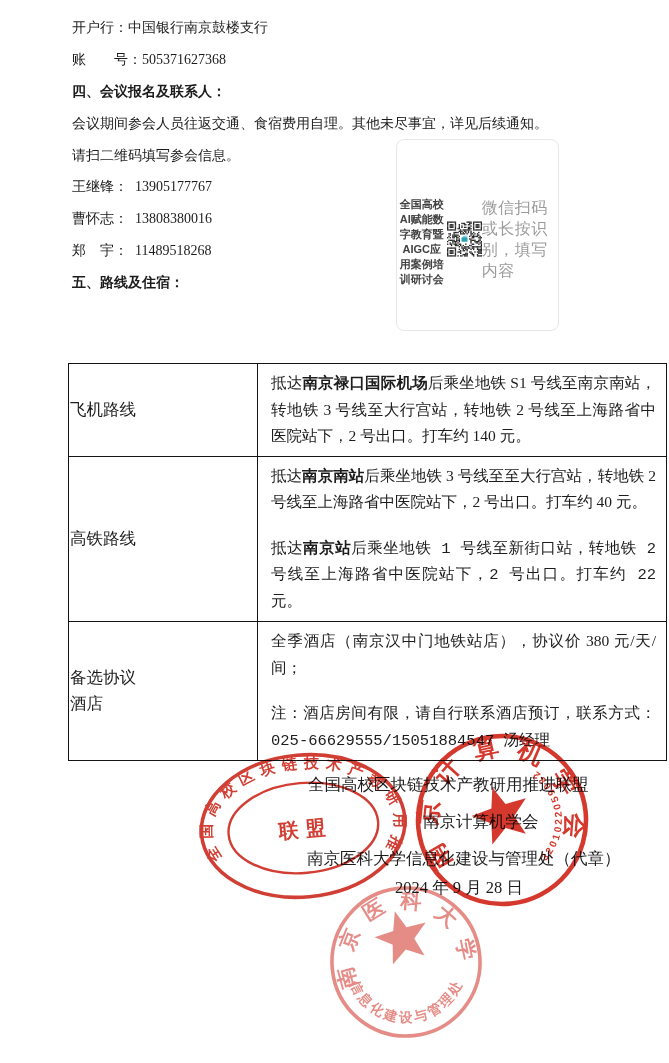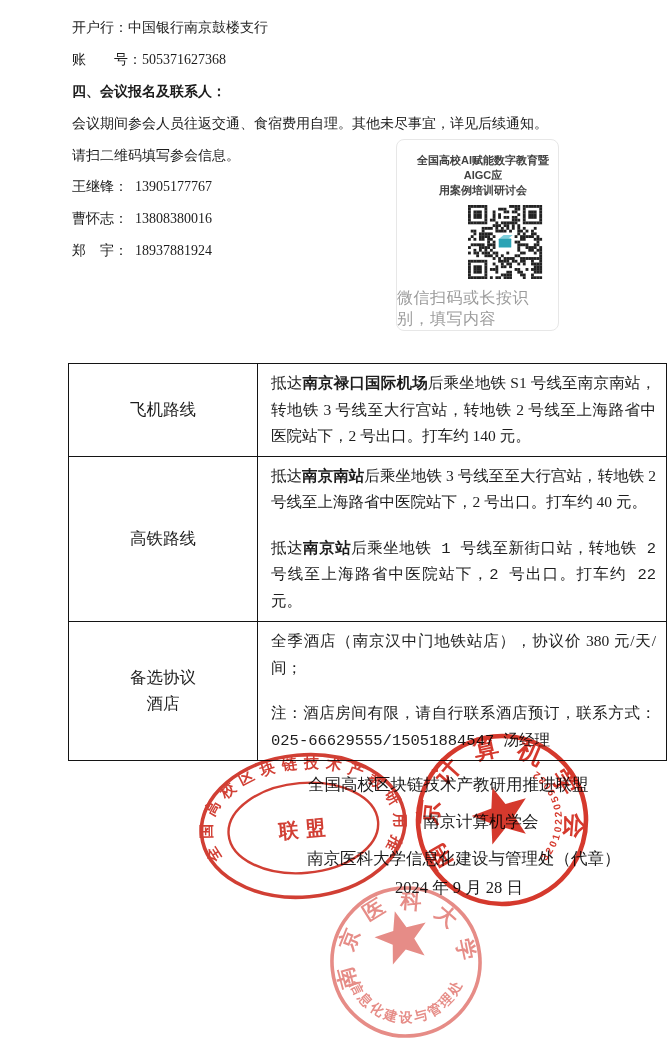--- a/index.html
+++ b/index.html
@@ -10,37 +10,37 @@
   }
   
   .doc-text{position:absolute;left:72px;top:12px;width:585px;}
   .doc-line{height:31.9px;line-height:31.9px;font-size:14px;white-space:nowrap;}
   .doc-line.bold{font-weight:bold;}
   .contact-phone{margin-left:7px;}
   
   .qr-card{
     position:absolute;left:396px;top:139px;width:161px;height:190px;
     background:#ffffff;border:1px solid #e7e7e7;border-radius:8px;
-    display:flex;flex-direction:column;align-items:flex-end;
+    display:flex;flex-direction:row;align-items:center;
     font-family:"Liberation Sans","DejaVu Sans",sans-serif;
   }
   .qr-title{
     margin-top:13px;font-size:11px;line-height:15px;font-weight:bold;
     color:#414141;text-align:center;width:150px;
   }
   .qr-box{margin-top:7px;width:106px;height:106px;}
   .qr-caption{margin-top:9px;font-size:16px;color:#9b9b9b;letter-spacing:.5px;}
   
   .route-table{
     position:absolute;left:68px;top:363px;width:599px;
     border-collapse:collapse;table-layout:fixed;
   }
   .route-table td{border:1.6px solid #141414;vertical-align:middle;}
   td.cell-label{
-    width:186px;text-align:center;font-size:16.5px;line-height:26px;
+    width:186px;text-align:left;font-size:16.5px;line-height:26px;
     white-space:pre-line;
   }
   td.cell-content{padding:6px 10px 6px 13px;font-size:15.5px;line-height:26.5px;text-align:justify;}
   td.cell-content p{margin:0;}
   td.cell-content p + p{margin-top:20px;font-family:Liberation Mono, monospace;}
   tr.row-air{height:88px;} tr.row-rail{height:126px;} tr.row-hotel{height:95px;}
   
   .sig{position:absolute;font-size:16.5px;white-space:nowrap;z-index:1;}
   .sig1{left:308px;top:774px;}
   .sig2{left:423px;top:811px;}
@@ -58,22 +58,23 @@
 
 <div class="doc-text">
   <div class="doc-line">开户行：中国银行南京鼓楼支行</div>
   <div class="doc-line">账　　号：505371627368</div>
   <div class="doc-line bold">四、会议报名及联系人：</div>
   <div class="doc-line">会议期间参会人员往返交通、食宿费用自理。其他未尽事宜，详见后续通知。</div>
   <div class="doc-line">请扫二维码填写参会信息。</div>
 
   <div class="doc-line"><span>王继锋：</span><span class="contact-phone">13905177767</span></div>
   <div class="doc-line"><span>曹怀志：</span><span class="contact-phone">13808380016</span></div>
-  <div class="doc-line"><span>郑　宇：</span><span class="contact-phone">18937881924</span></div>
-
+  <div class="doc-line"><span>郑　宇：</span><span class="contact-phone">11489518268</span></div>
+
+  <div class="doc-line bold">五、路线及住宿：</div>
 </div>
 
 <div class="qr-card">
   <div class="qr-title">
     <span>全国高校AI赋能数字教育暨AIGC应</span><br>
     <span>用案例培训研讨会</span>
   </div>
   <svg id="qr-svg" class="qr-box" viewBox="0 0 106 106">
       <rect x="0.00" y="0.00" width="4.08" height="4.08" fill="#222"></rect>
       <rect x="3.93" y="0.00" width="4.08" height="4.08" fill="#222"></rect>

